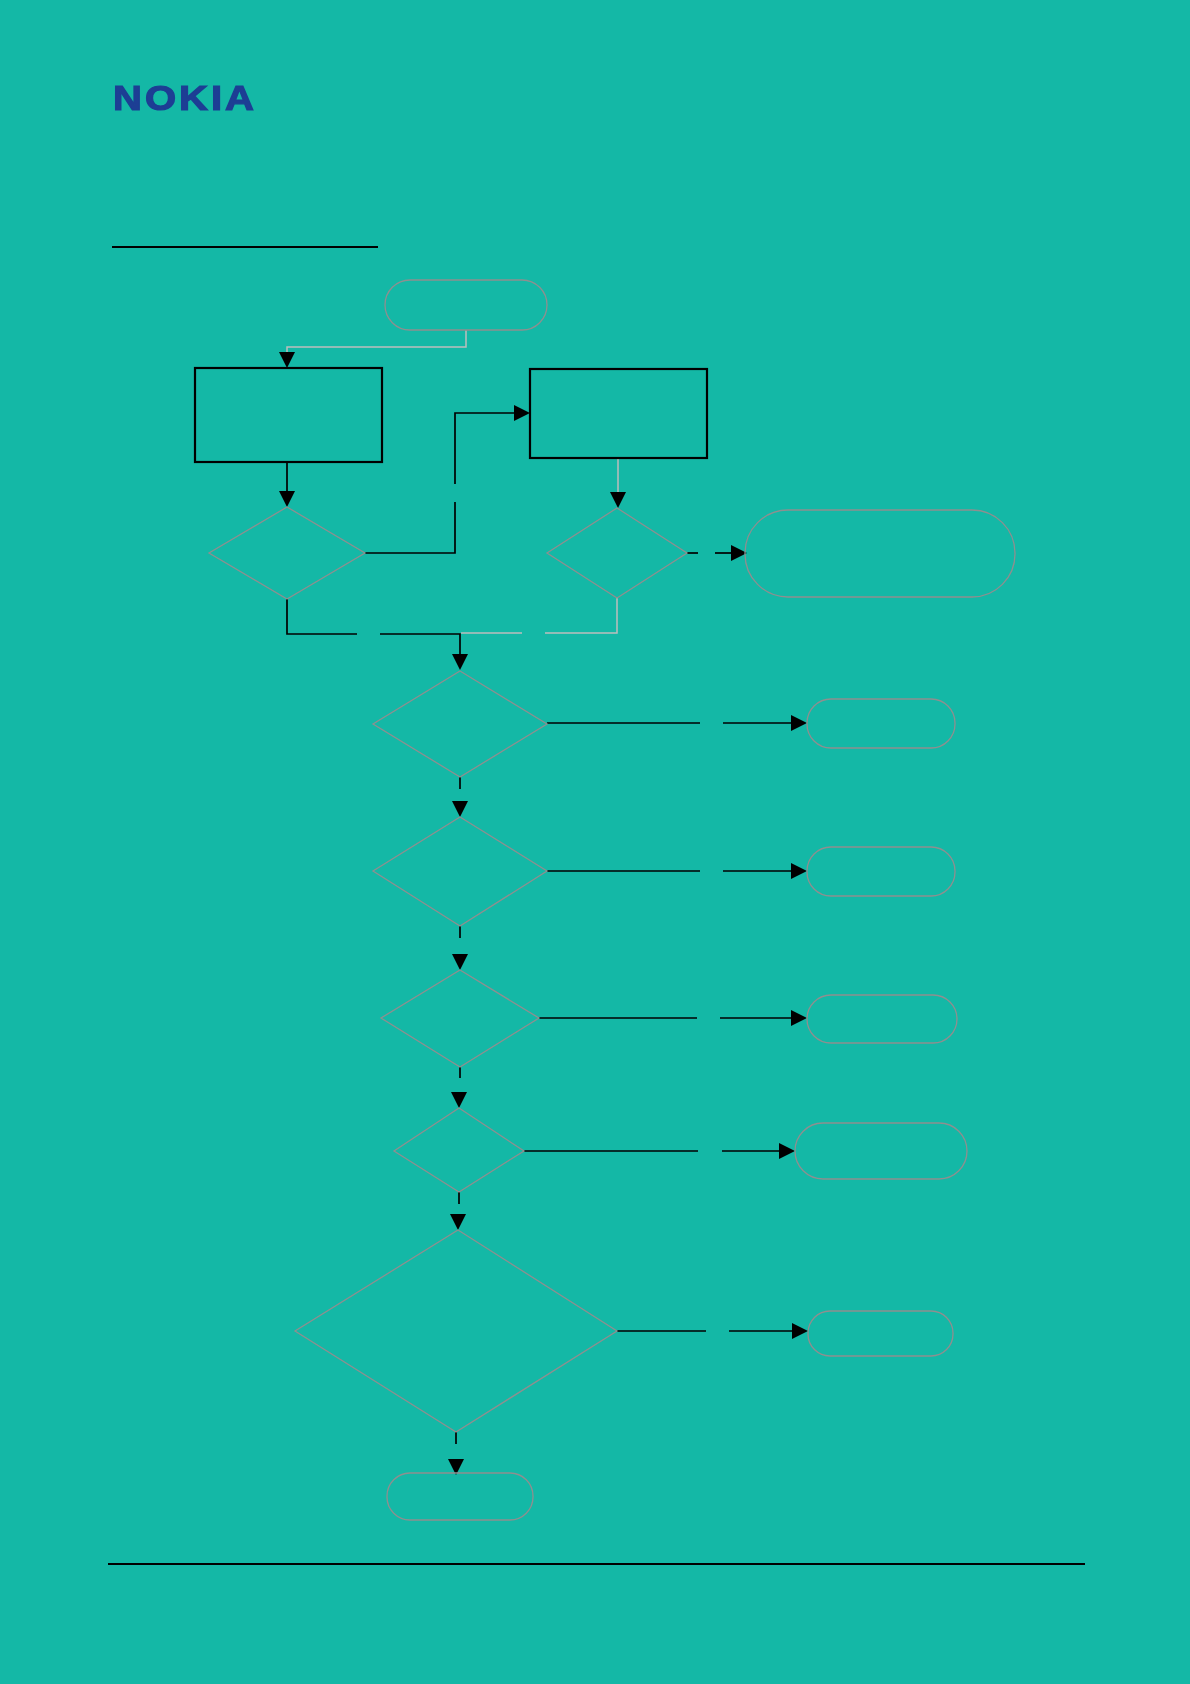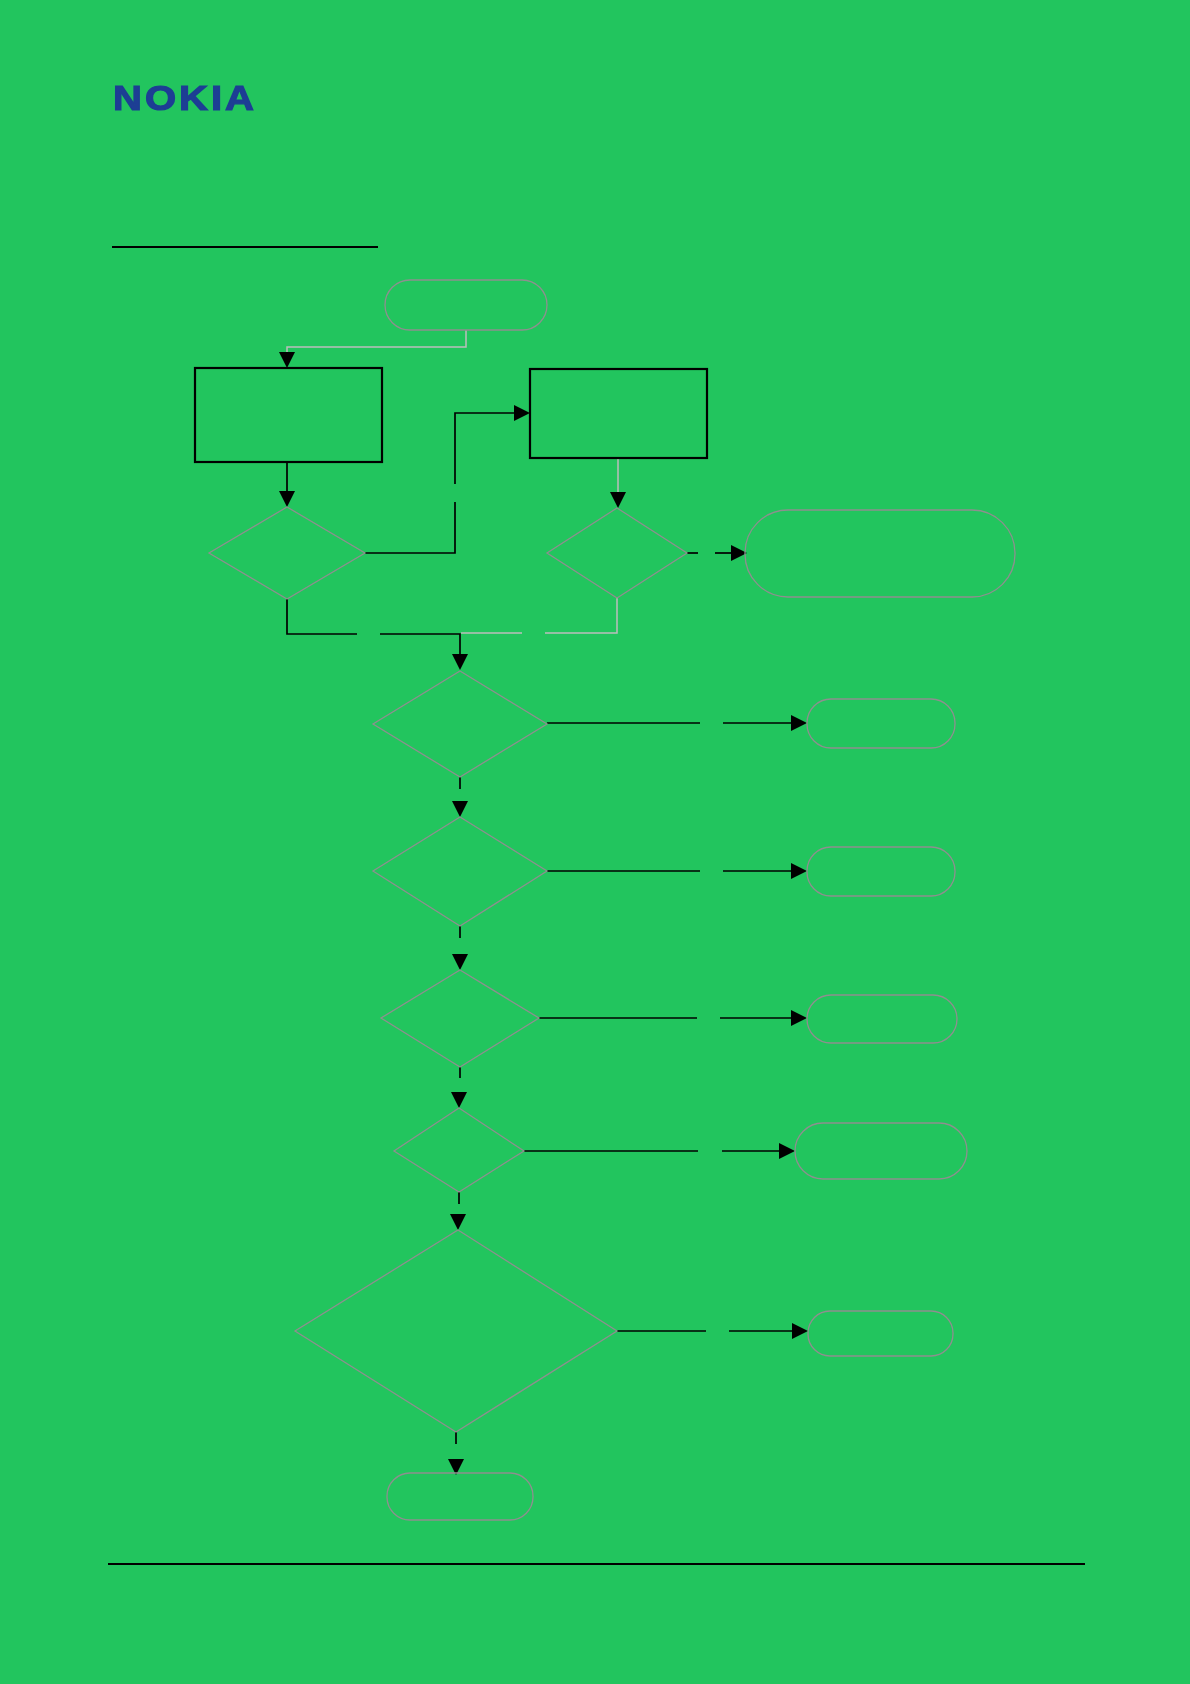--- a/index.html
+++ b/index.html
@@ -6,21 +6,21 @@
     --nokia-blue:#1d3e94;
     --shape-outline:#8f8f8f;
     --connector-black:#000000;
     --connector-gray:#bdbdbd;
     --rule-black:#000000;
   }
   html,body{margin:0;padding:0;background:#e8e8e8;}
   #page{
     position:relative;
     width:1190px;height:1684px;
-    background:#22c55e;
+    background:#14b8a6;
     overflow:hidden;
     font-family:"Liberation Sans", sans-serif;
   }
   #logo{
     position:absolute;left:113px;top:78px;
     font-size:40px;font-weight:bold;letter-spacing:3px;
     color:var(--nokia-blue);
     -webkit-text-stroke:1.4px var(--nokia-blue);
     transform:scaleY(0.88);transform-origin:top left;
     white-space:nowrap;

